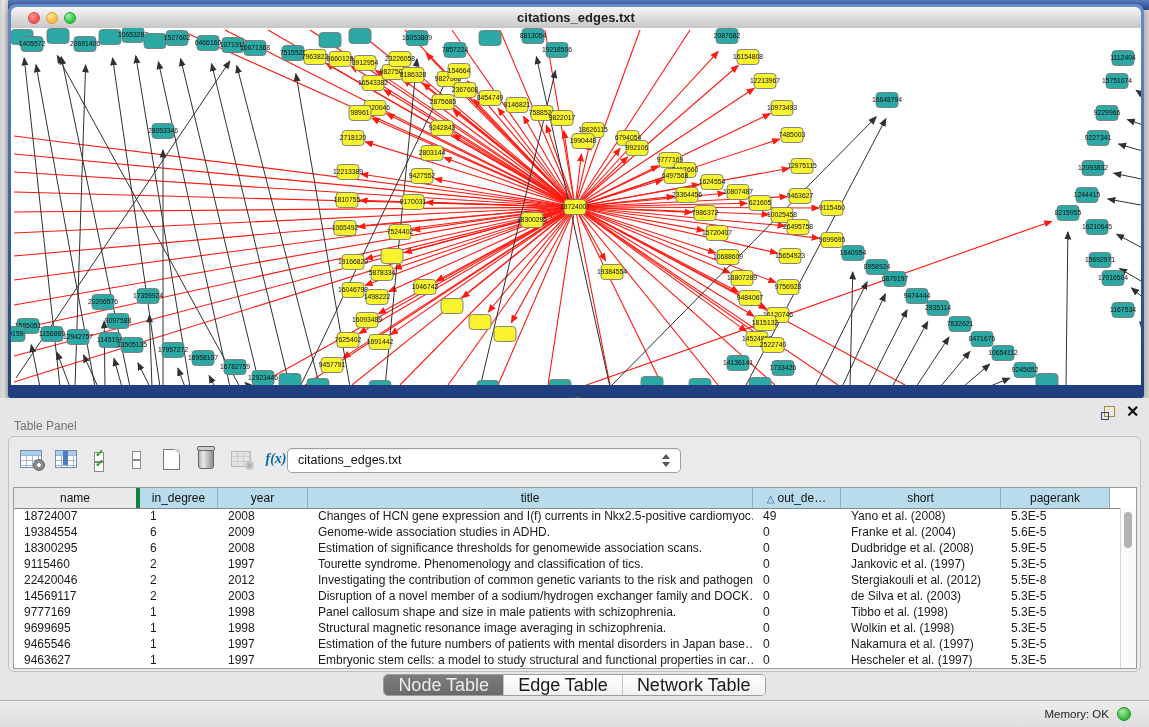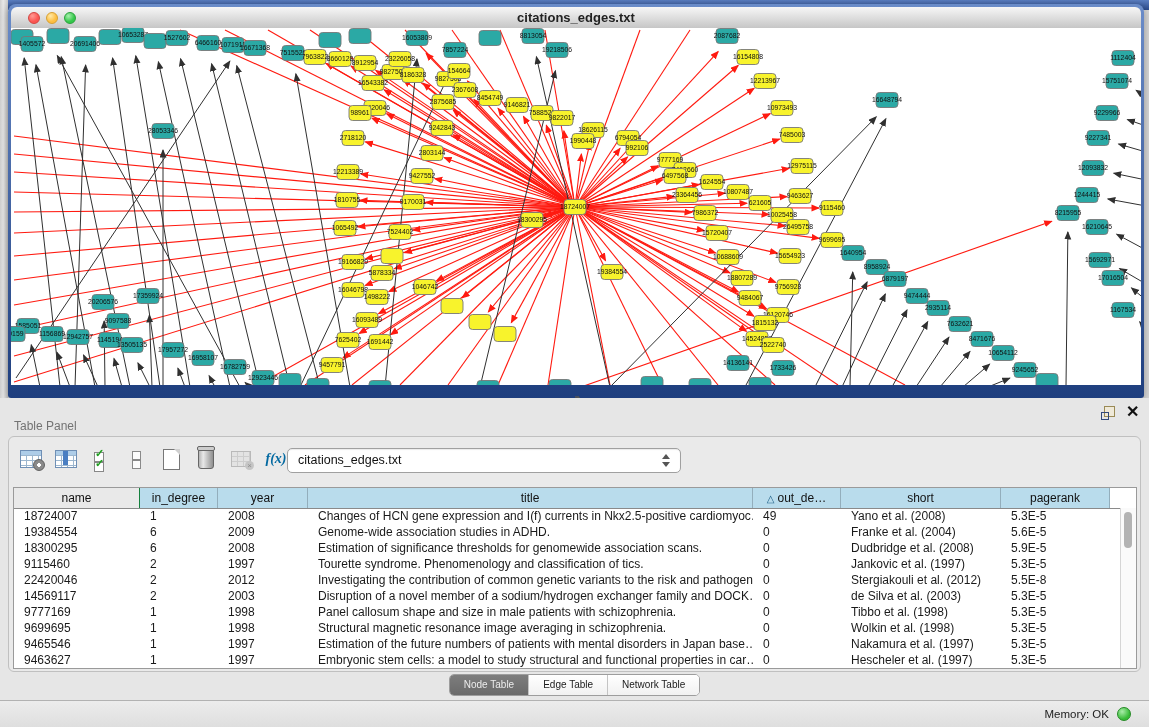--- a/index.html
+++ b/index.html
@@ -50,35 +50,35 @@
   .dd-arrows{position:absolute;right:10px;top:4px;width:8px;height:15px;}
   .dd-arrows .up{position:absolute;left:0;top:1px;width:0;height:0;border-left:4px solid transparent;border-right:4px solid transparent;border-bottom:5px solid #555;}
   .dd-arrows .dn{position:absolute;left:0;bottom:1px;width:0;height:0;border-left:4px solid transparent;border-right:4px solid transparent;border-top:5px solid #555;}
 
   
   .table-box{position:absolute;left:13px;top:89px;width:1124px;height:182px;background:#fff;
     border:1px solid #9a9a9a;box-sizing:border-box;overflow:hidden;}
   .thead{display:flex;height:20px;border-bottom:1px solid #8a8a8a;}
   .th{box-sizing:border-box;border-right:1px solid #93aebc;background:#b9dcec;font-size:12px;
     color:#111;text-align:center;line-height:20px;overflow:hidden;white-space:nowrap;}
-  .th.first{background:#e9e9e9;border-right:1px solid #15803d;}
+  .th.first{background:#e9e9e9;border-right:4px solid #15803d;}
   .sort-tri{color:#1d5f86;font-size:10px;margin-right:3px;}
   .tbody{position:absolute;left:0;top:20px;right:15px;bottom:0;}
   .trow{display:flex;height:16px;}
   .tcell{box-sizing:border-box;padding-left:10px;font-size:12px;color:#1a1a1a;line-height:16px;
     white-space:nowrap;overflow:hidden;}
   .c-name{width:126px;}.c-in_degree{width:78px;}.c-year{width:90px;}.c-title{width:445px;}
   .c-out_degree{width:88px;}.c-short{width:160px;}.c-pagerank{width:109px;}
   .vscroll{position:absolute;right:0;top:20px;width:15px;bottom:0;background:#fafafa;border-left:1px solid #d5d5d5;}
   .vthumb{position:absolute;left:3px;top:4px;width:8px;height:36px;border-radius:4px;background:#b3b3b3;}
 
   
   .tabs{position:absolute;left:0;right:0;top:276px;height:22px;display:flex;justify-content:center;}
   .seg{display:flex;height:20px;border:1px solid #9d9d9d;border-radius:5px;overflow:hidden;background:#fdfdfd;}
-  .seg .tab{padding:0 14px;font-size:10px;line-height:20px;color:#1a1a1a;background:linear-gradient(#ffffff,#f1f1f1);border-right:1px solid #c4c4c4;cursor:default;}
+  .seg .tab{padding:0 14px;font-size:18px;line-height:20px;color:#1a1a1a;background:linear-gradient(#ffffff,#f1f1f1);border-right:1px solid #c4c4c4;cursor:default;}
   .seg .tab:last-child{border-right:none;}
   .seg .tab.active{background:linear-gradient(#7d7d7d,#6a6a6a);color:#ececec;}
 
   
   .statusbar{position:absolute;left:0;right:0;top:302px;height:27px;background:linear-gradient(#ececec,#dedede);border-top:1px solid #b2b2b2;}
   .mem-label{position:absolute;right:40px;top:7px;font-size:11.5px;color:#222;}
   .mem-dot{position:absolute;right:18px;top:6px;width:14px;height:14px;border-radius:50%;
     background:radial-gradient(circle at 35% 30%,#a9ecA9,#37bb37 65%);border:1px solid #238a23;box-sizing:border-box;}
 
   

